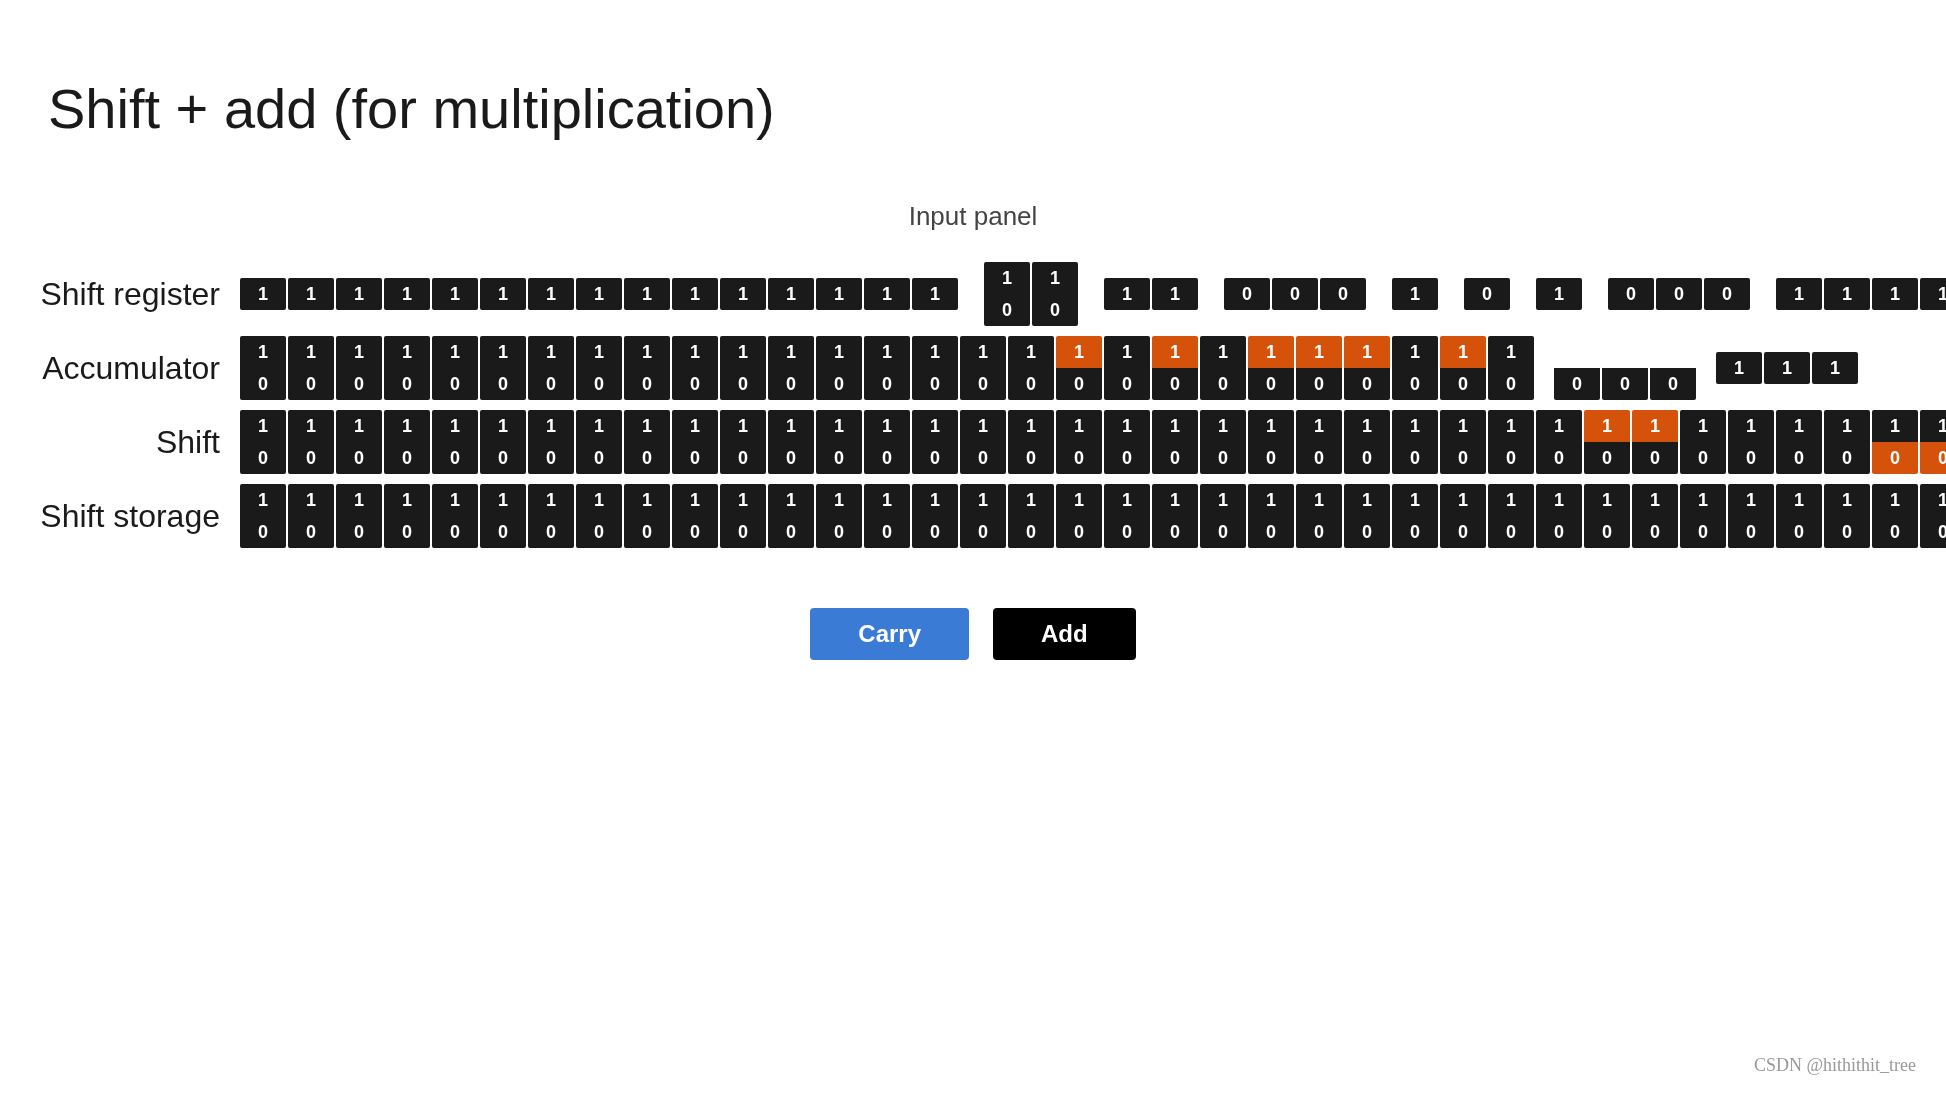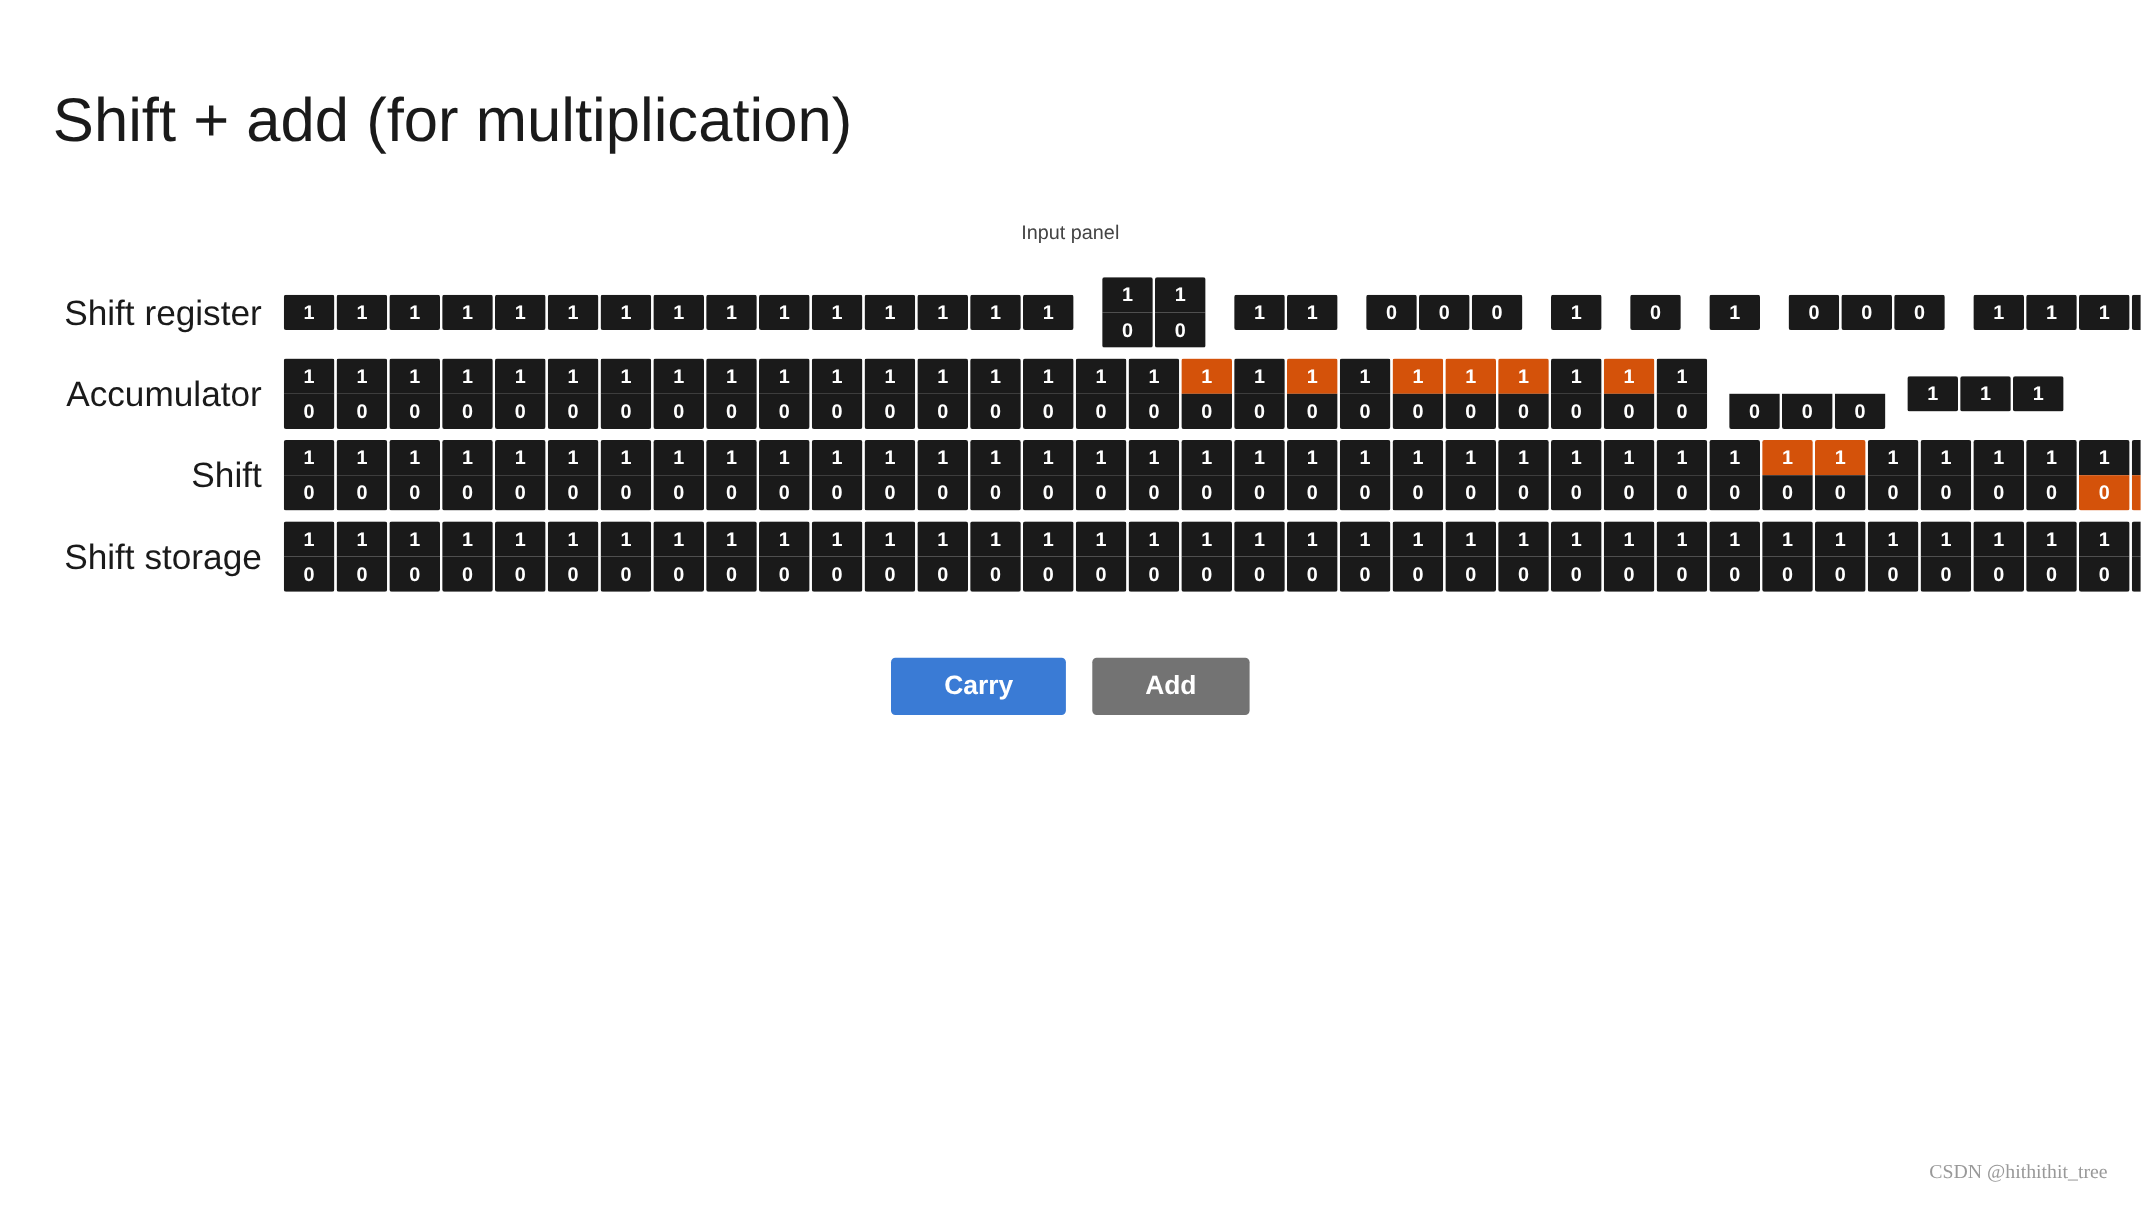--- a/index.html
+++ b/index.html
@@ -12,30 +12,30 @@
       overflow-x: hidden;
     }
     h1 {
       font-size: 56px;
       font-weight: 400;
       color: #1a1a1a;
       padding: 76px 0 0 48px;
     }
     .input-panel-label {
       text-align: center;
-      font-size: 18px;
+      font-size: 26px;
       color: #444;
       margin-top: 60px;
       margin-bottom: 30px;
     }
     .register-section {
       display: flex;
       align-items: center;
       margin: 0 0 10px 0;
-      padding-left: 28px;
+      padding-left: 10px;
     }
     .register-label {
       font-size: 32px;
       color: #1a1a1a;
       width: 230px;
       flex-shrink: 0;
       text-align: right;
       padding-right: 20px;
     }
     .cells-container {
@@ -75,21 +75,21 @@
     .btn {
       padding: 12px 48px;
       font-size: 24px;
       font-weight: 600;
       border: none;
       cursor: pointer;
       border-radius: 4px;
       color: #fff;
     }
     .btn-shift { background: #3a7bd5; }
-    .btn-add { background: #737373; }
+    .btn-add { background: #000000; }
 
     .watermark {
       position: absolute;
       bottom: 20px;
       right: 30px;
       font-size: 18px;
       color: #999;
       font-family: Liberation Serif, serif;
     }
   </style>

